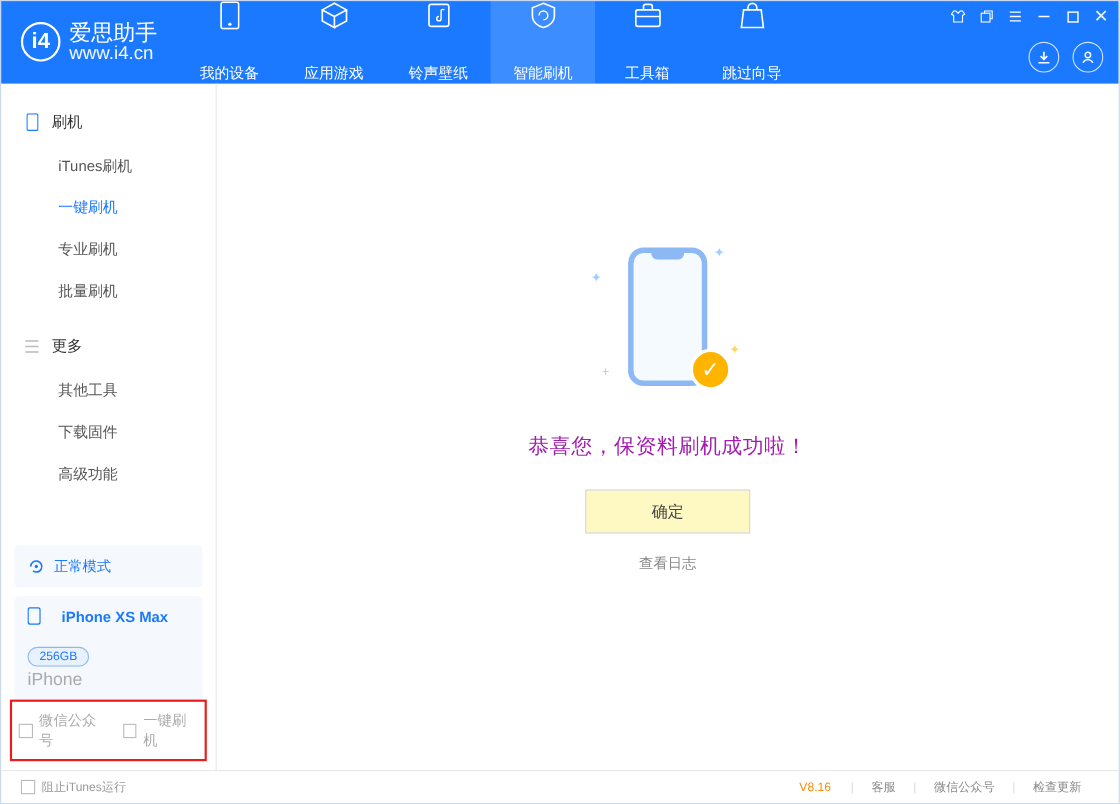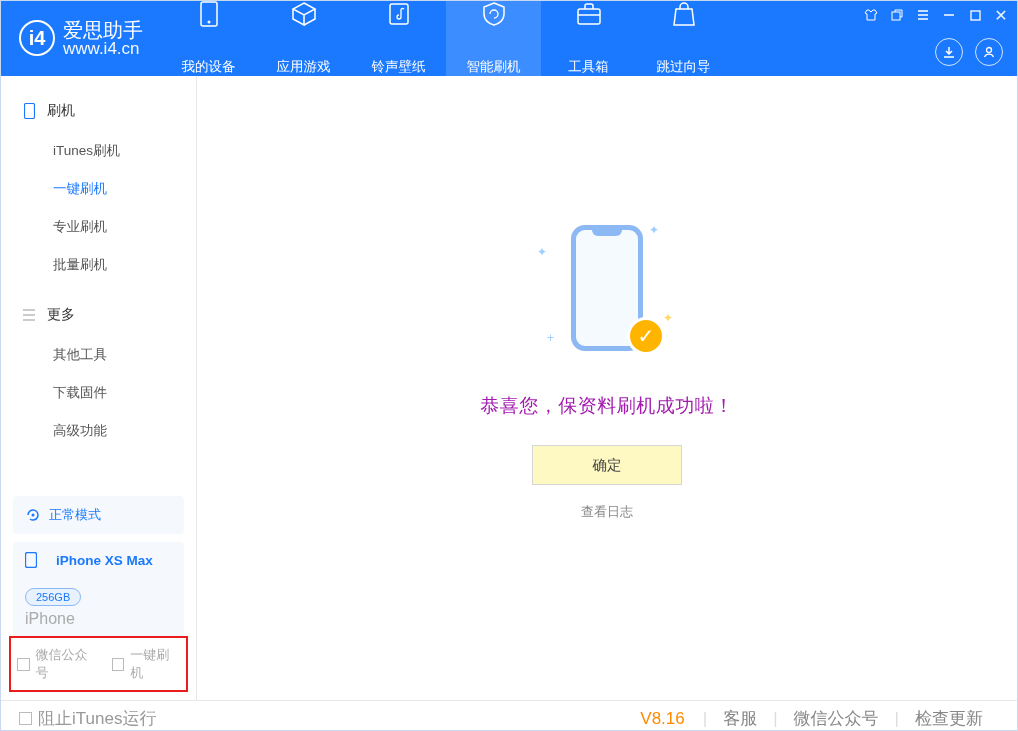--- a/index.html
+++ b/index.html
@@ -47,21 +47,21 @@
 .sparkle { position: absolute; color: #9fcfff; font-size: 12px; }
 .sparkle.s1 { left: 20px; top: 30px; }
 .sparkle.s2 { right: 38px; top: 8px; }
 .sparkle.s3 { left: 30px; bottom: 30px; }
 .sparkle.s4 { right: 24px; bottom: 50px; color: #ffd966; }
 .success-msg { font-size: 19px; color: #a21caf; margin-top: 18px; letter-spacing: .5px; }
 .confirm-btn { margin-top: 26px; width: 150px; height: 40px; border: 1px solid #d6d6d6; background: #fef9c3; font-size: 14.5px; color: #444; cursor: pointer; }
 .view-log { margin-top: 18px; font-size: 13px; color: #888; cursor: pointer; }
 
 
-.footer { height: 30px; border-top: 1px solid #e8e8e8; display: flex; align-items: flex-end; padding: 0 18px; font-size: 17px; color: #999; }
+.footer { height: 30px; border-top: 1px solid #e8e8e8; display: flex; align-items: center; padding: 0 18px; font-size: 11px; color: #999; }
 .footer-left { display: flex; align-items: center; gap: 6px; }
 .footer-right { margin-left: auto; display: flex; align-items: center; gap: 0; color: #888; }
 .footer-right .ver { color: #ff8a00; margin-right: 18px; }
 .footer-link { padding: 0 16px; cursor: pointer; }
 .vsep { color: #ddd; }
 </style>
 </head>
 <body>
 
 <div class="header">

